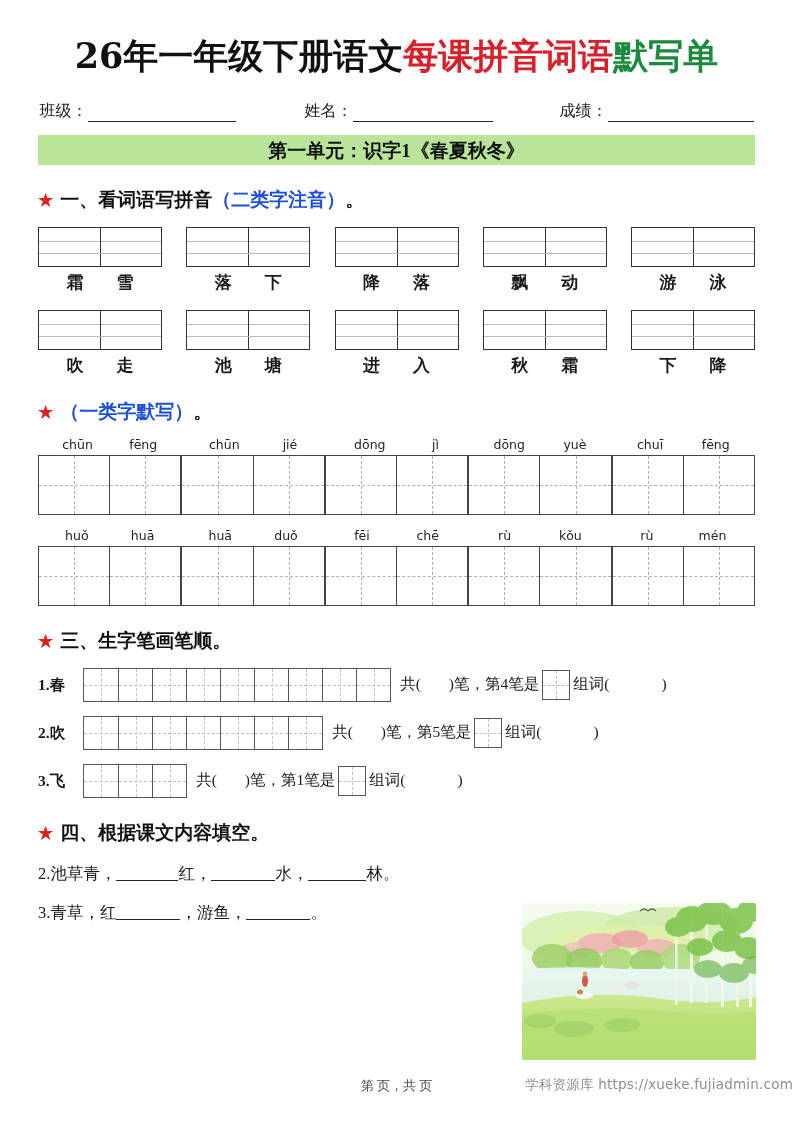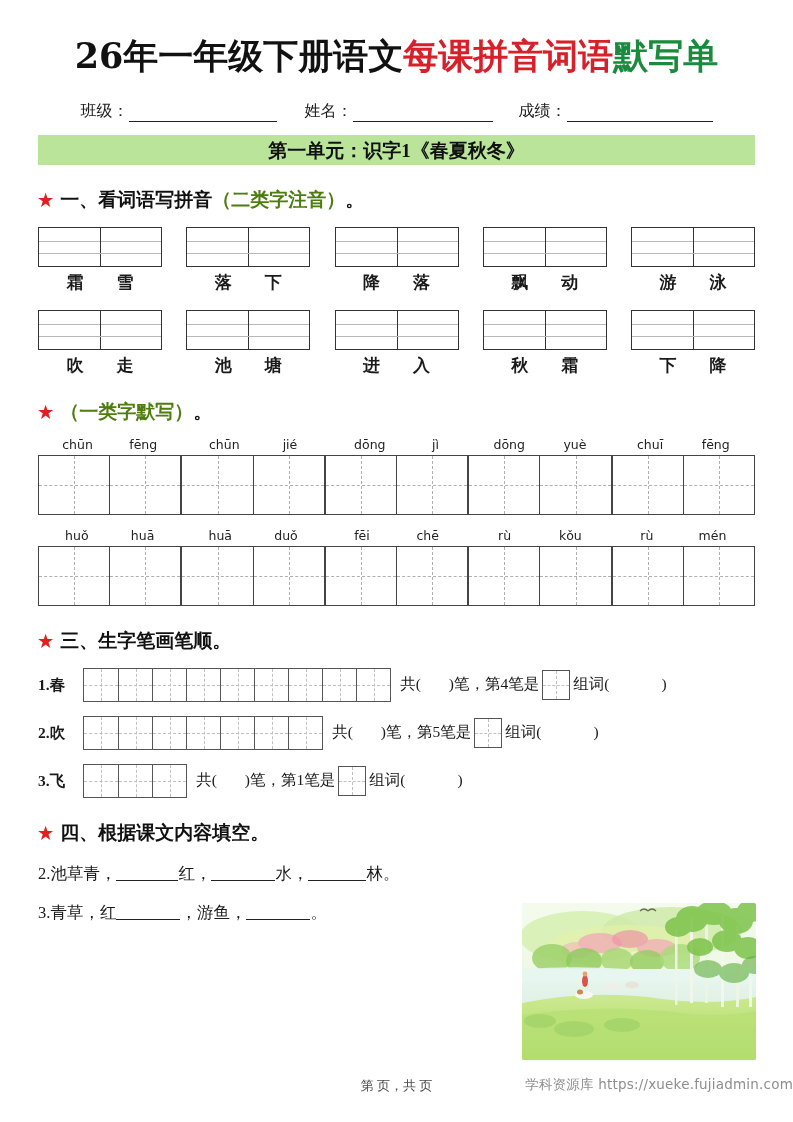--- a/index.html
+++ b/index.html
@@ -28,20 +28,21 @@
   .title .seg-c { color:#1a8a3c; }
 
   
   .inforow {
     margin-top:21px;
     display:flex;
     justify-content:center;
     align-items:flex-end;
     font-size:16px;
     padding:0 16px;
+    gap:41px;
   }
   .infofield { display:flex; align-items:flex-end; }
   .infofield .lbl { white-space:nowrap; }
   .infofield .rule { border-bottom:1.2px solid #222; height:15px; }
   .f1 .rule { width:148px; }
   .f2 .rule { width:140px; }
   .f3 .rule { width:146px; }
   .f2 { margin-left:28px; }
   .f3 { margin-left:26px;font-family:Liberation Serif, serif; }
 
@@ -65,21 +66,21 @@
     font-size:19px;
     font-weight:bold;
     color:#111;
   }
   .star {
     color:#e02020;
     font-size:17px;
     margin-right:7px;
     line-height:1;
   }
-  .sec-head .note { color:#4d7c0f; font-weight:bold; }
+  .sec-head .note { color:#1d4ed8; font-weight:bold; }
 
   
   .grid-row { display:flex; justify-content:space-between; margin-top:14px; }
   .word-cell { width:124px; }
   .fourline {
     height:40px;
     border:1.3px solid #333;
     box-sizing:border-box;
     display:flex;
     position:relative;

